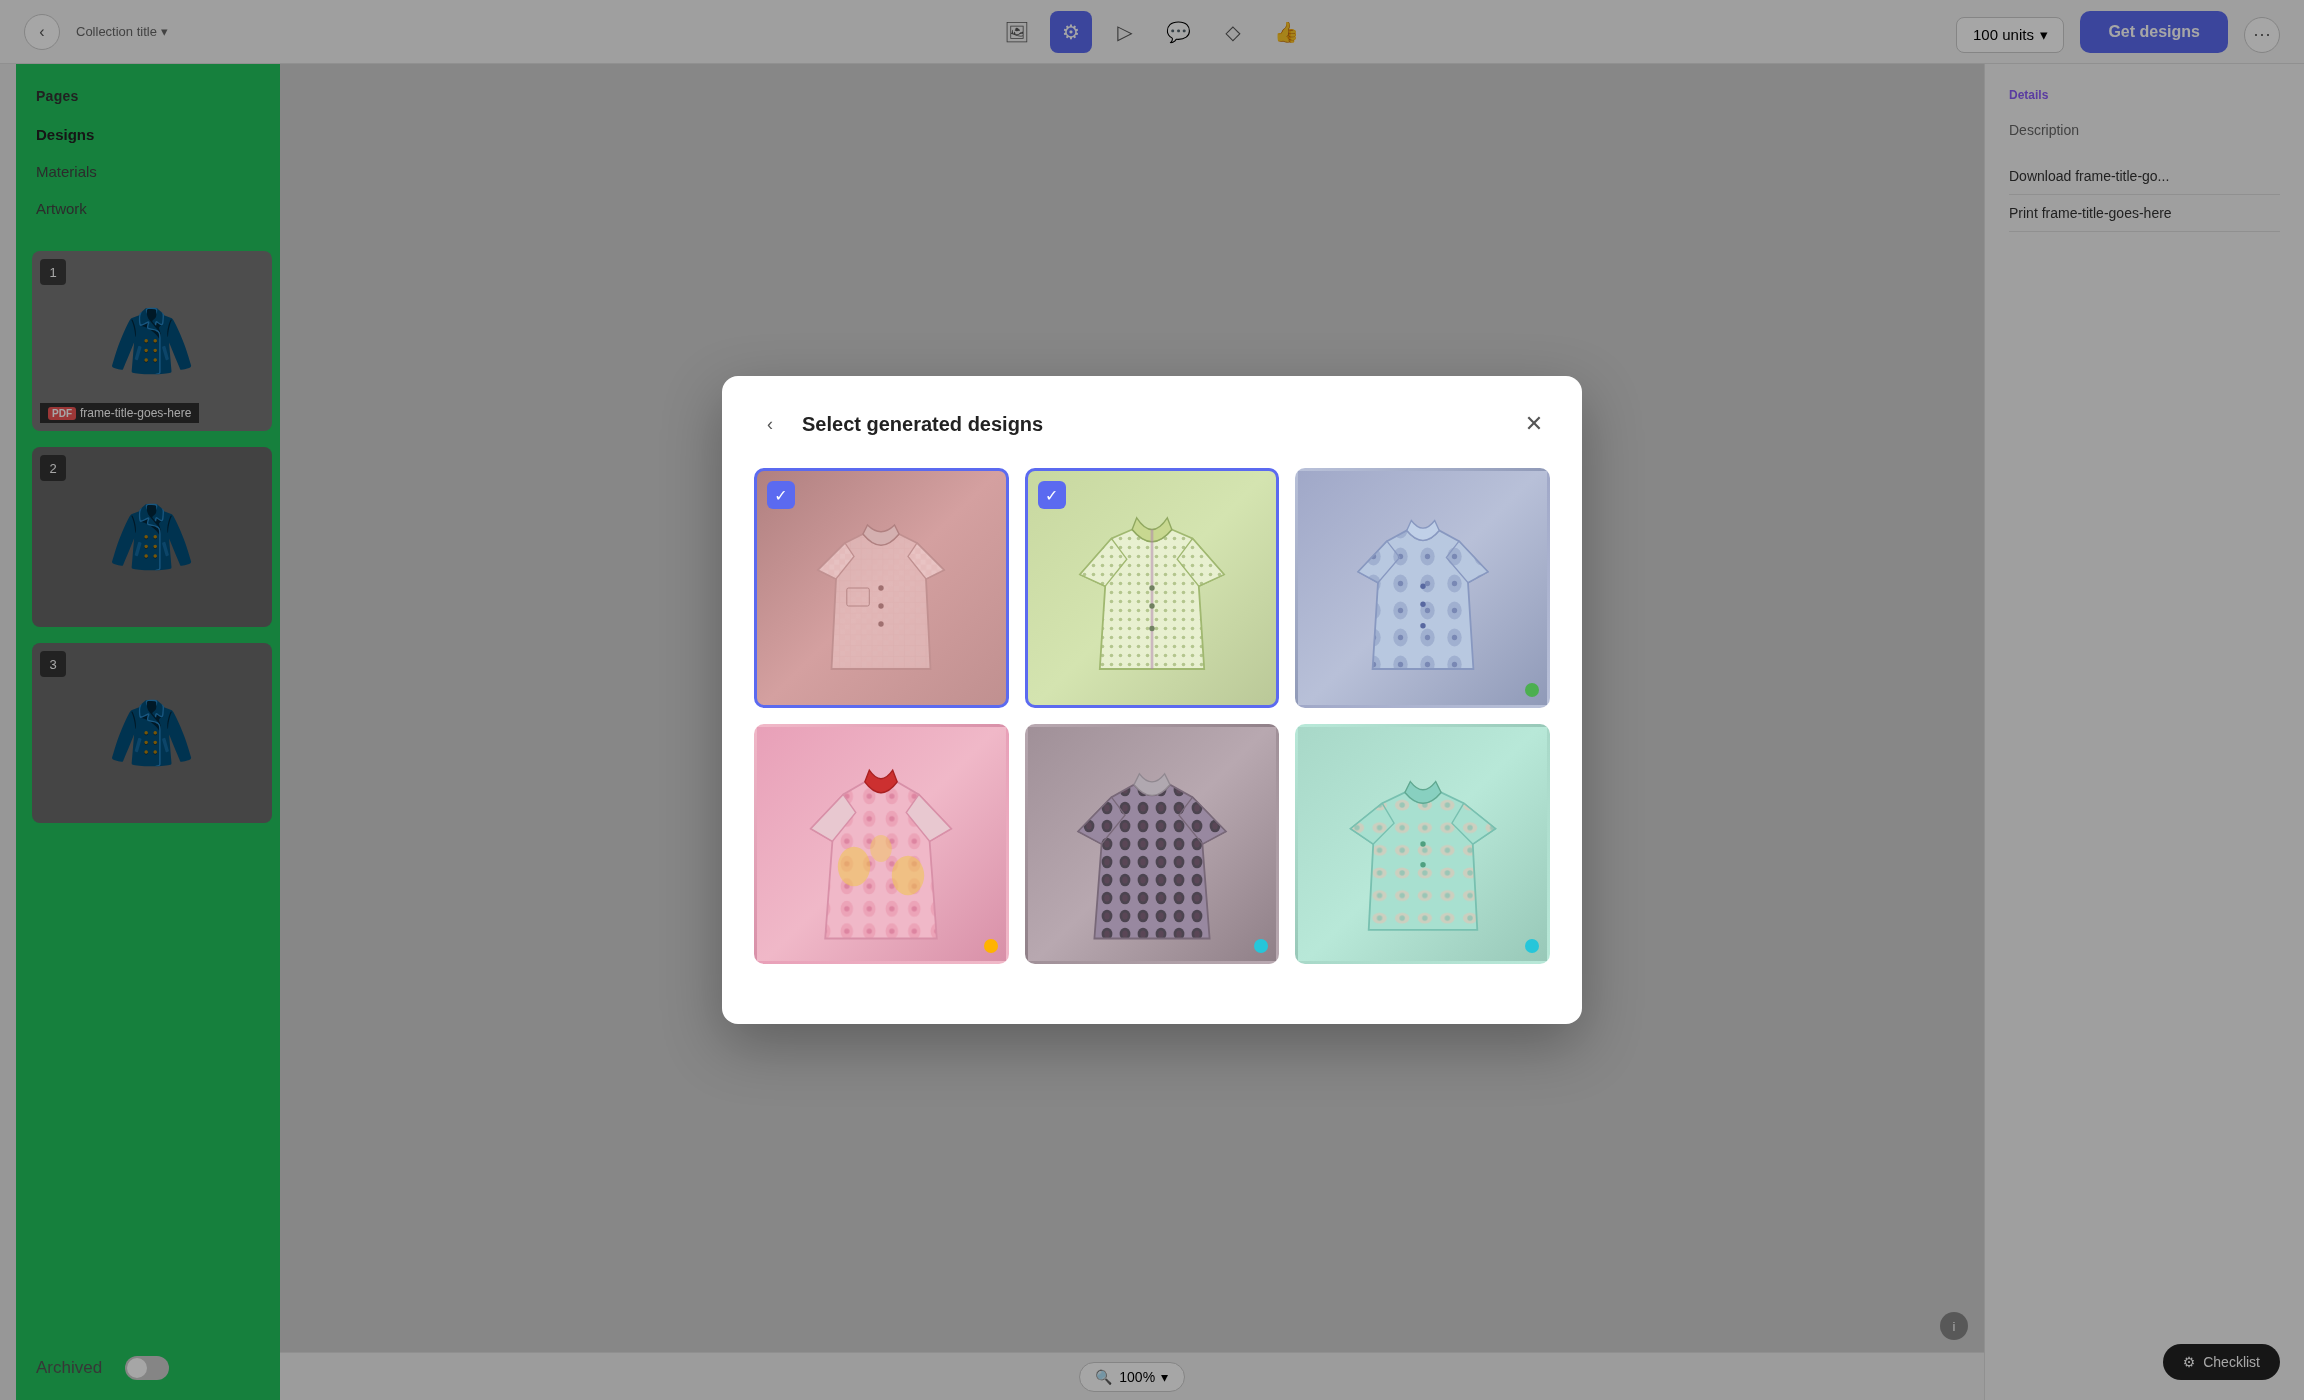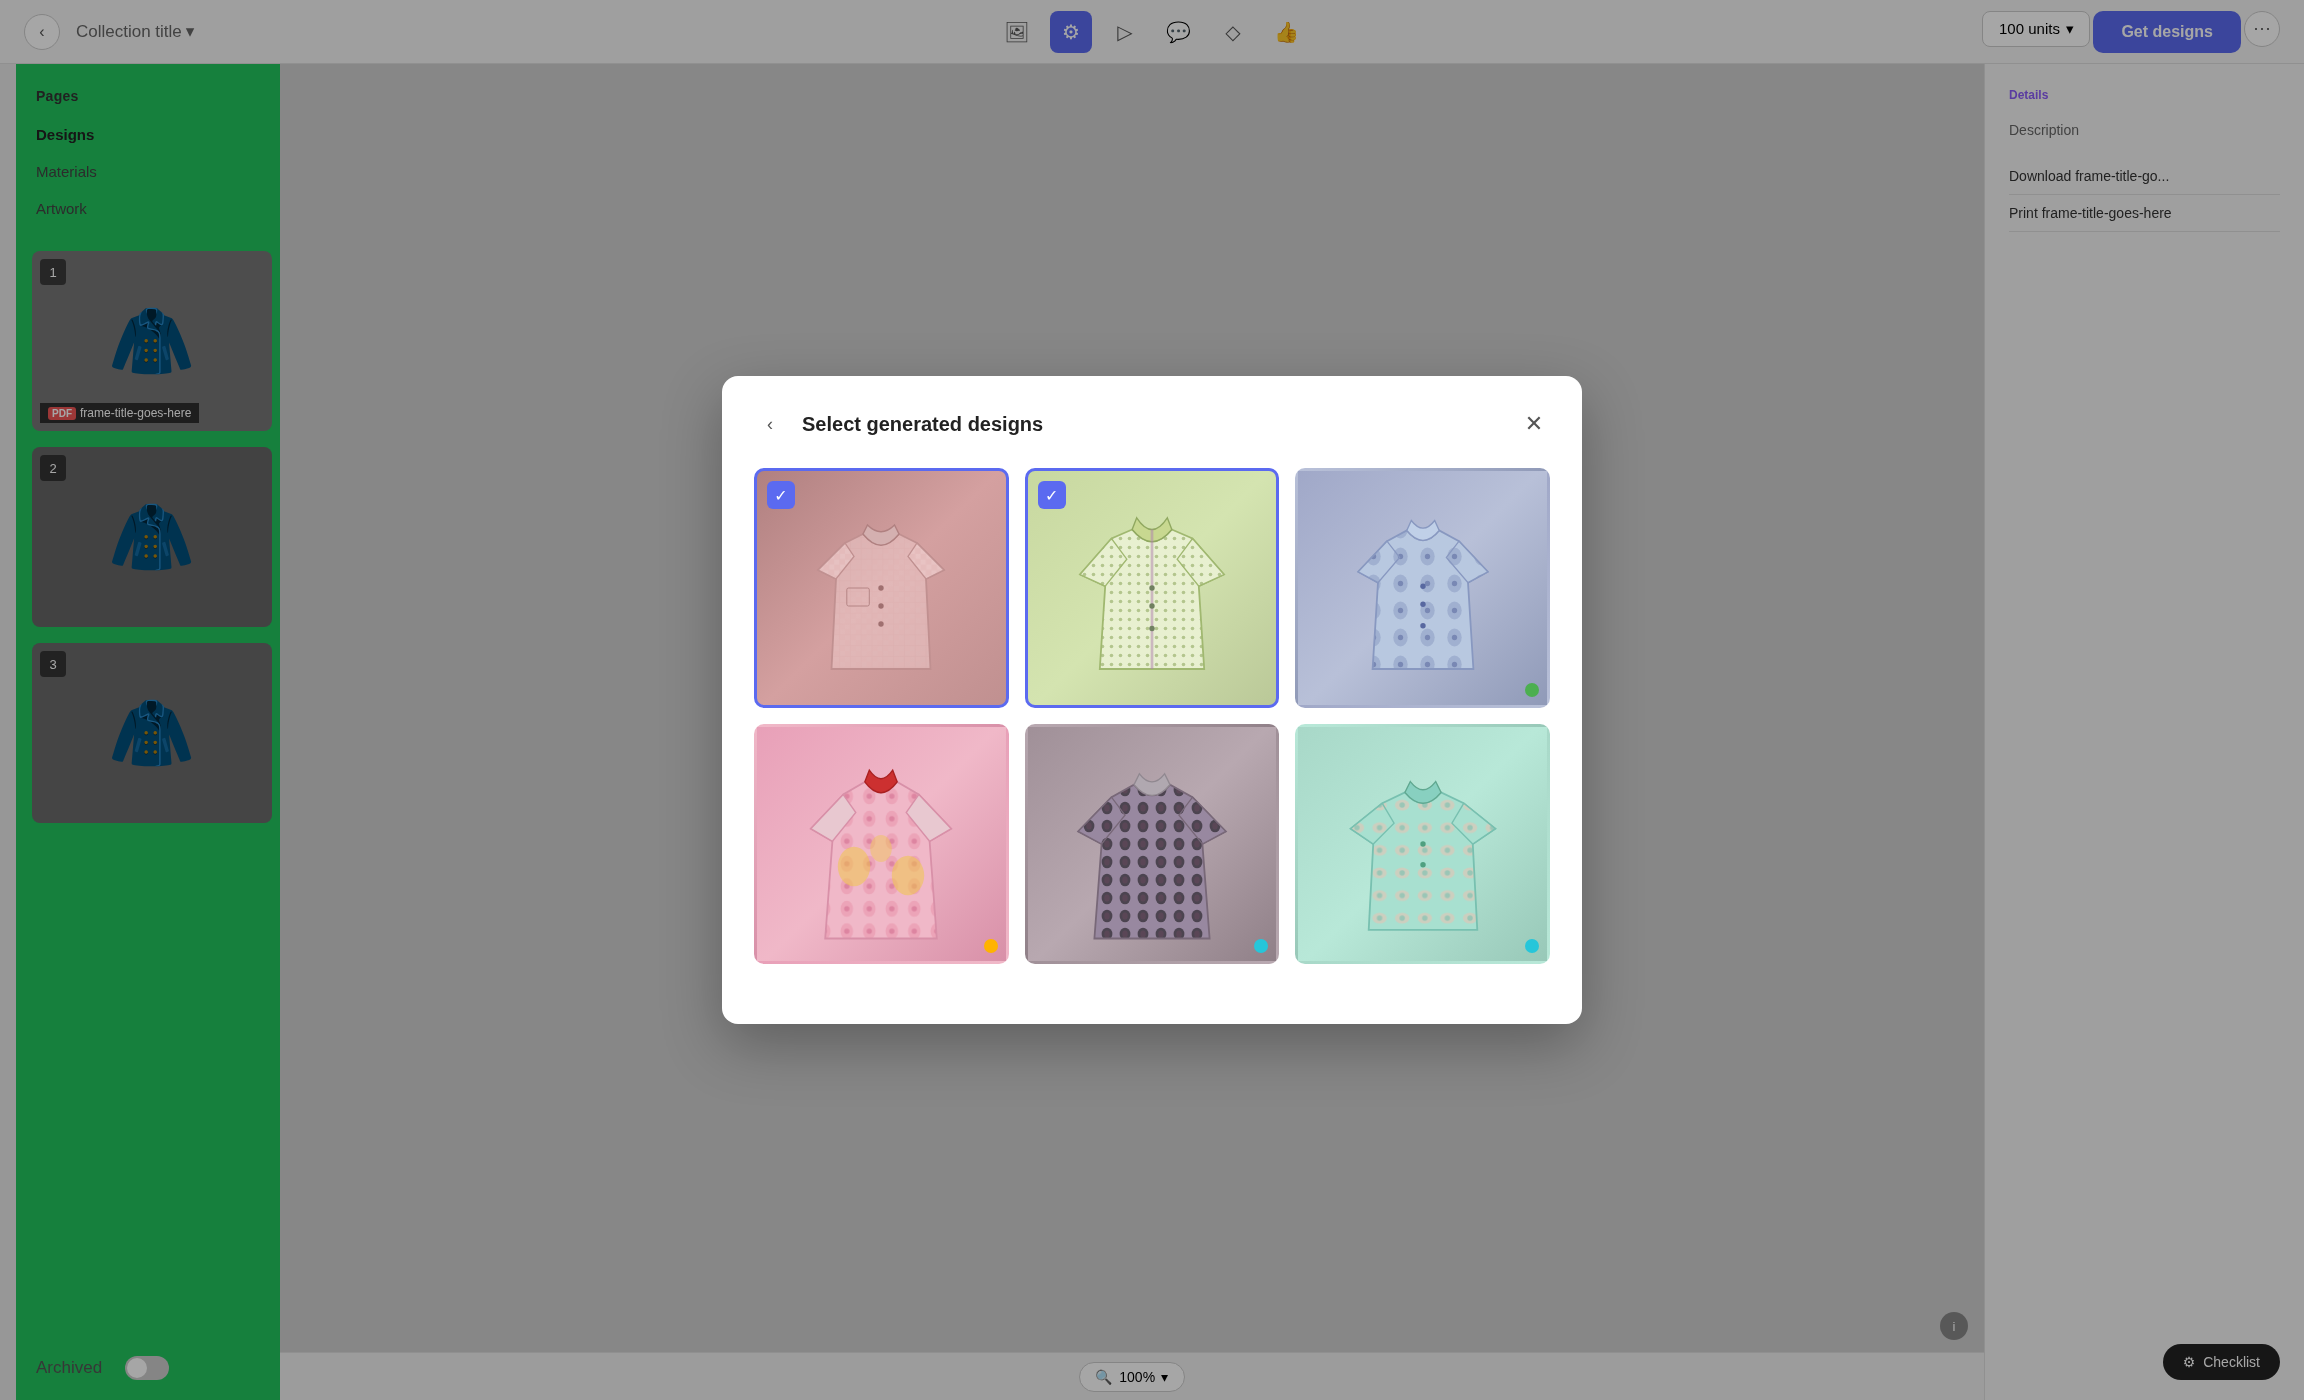--- a/index.html
+++ b/index.html
@@ -37,21 +37,21 @@
     }
     .topbar-title {
       flex: 1;
     }
     .topbar-title .design-title {
       font-size: 18px;
       font-weight: 600;
       color: #222;
     }
     .topbar-title .collection-title {
-      font-size: 17px;
+      font-size: 13px;
       color: #666;
       display: flex;
       align-items: center;
       gap: 4px;
     }
     .topbar-center {
       display: flex;
       align-items: center;
       gap: 12px;
       position: absolute;
@@ -67,22 +67,22 @@
       cursor: pointer;
       font-size: 20px;
       color: #555;
     }
     .topbar-icon-btn.active {
       background: #5b6af0;
       color: white;
     }
     .topbar-right {
       display: flex;
-      align-items: flex-start;
-      gap: 3px;
+      align-items: flex-end;
+      gap: 16px;
       margin-left: auto;
     }
     .units-dropdown {
       background: white;
       border: 1px solid #ccc;
       border-radius: 8px;
       padding: 8px 16px;
       font-size: 15px;
       cursor: pointer;
       display: flex;

